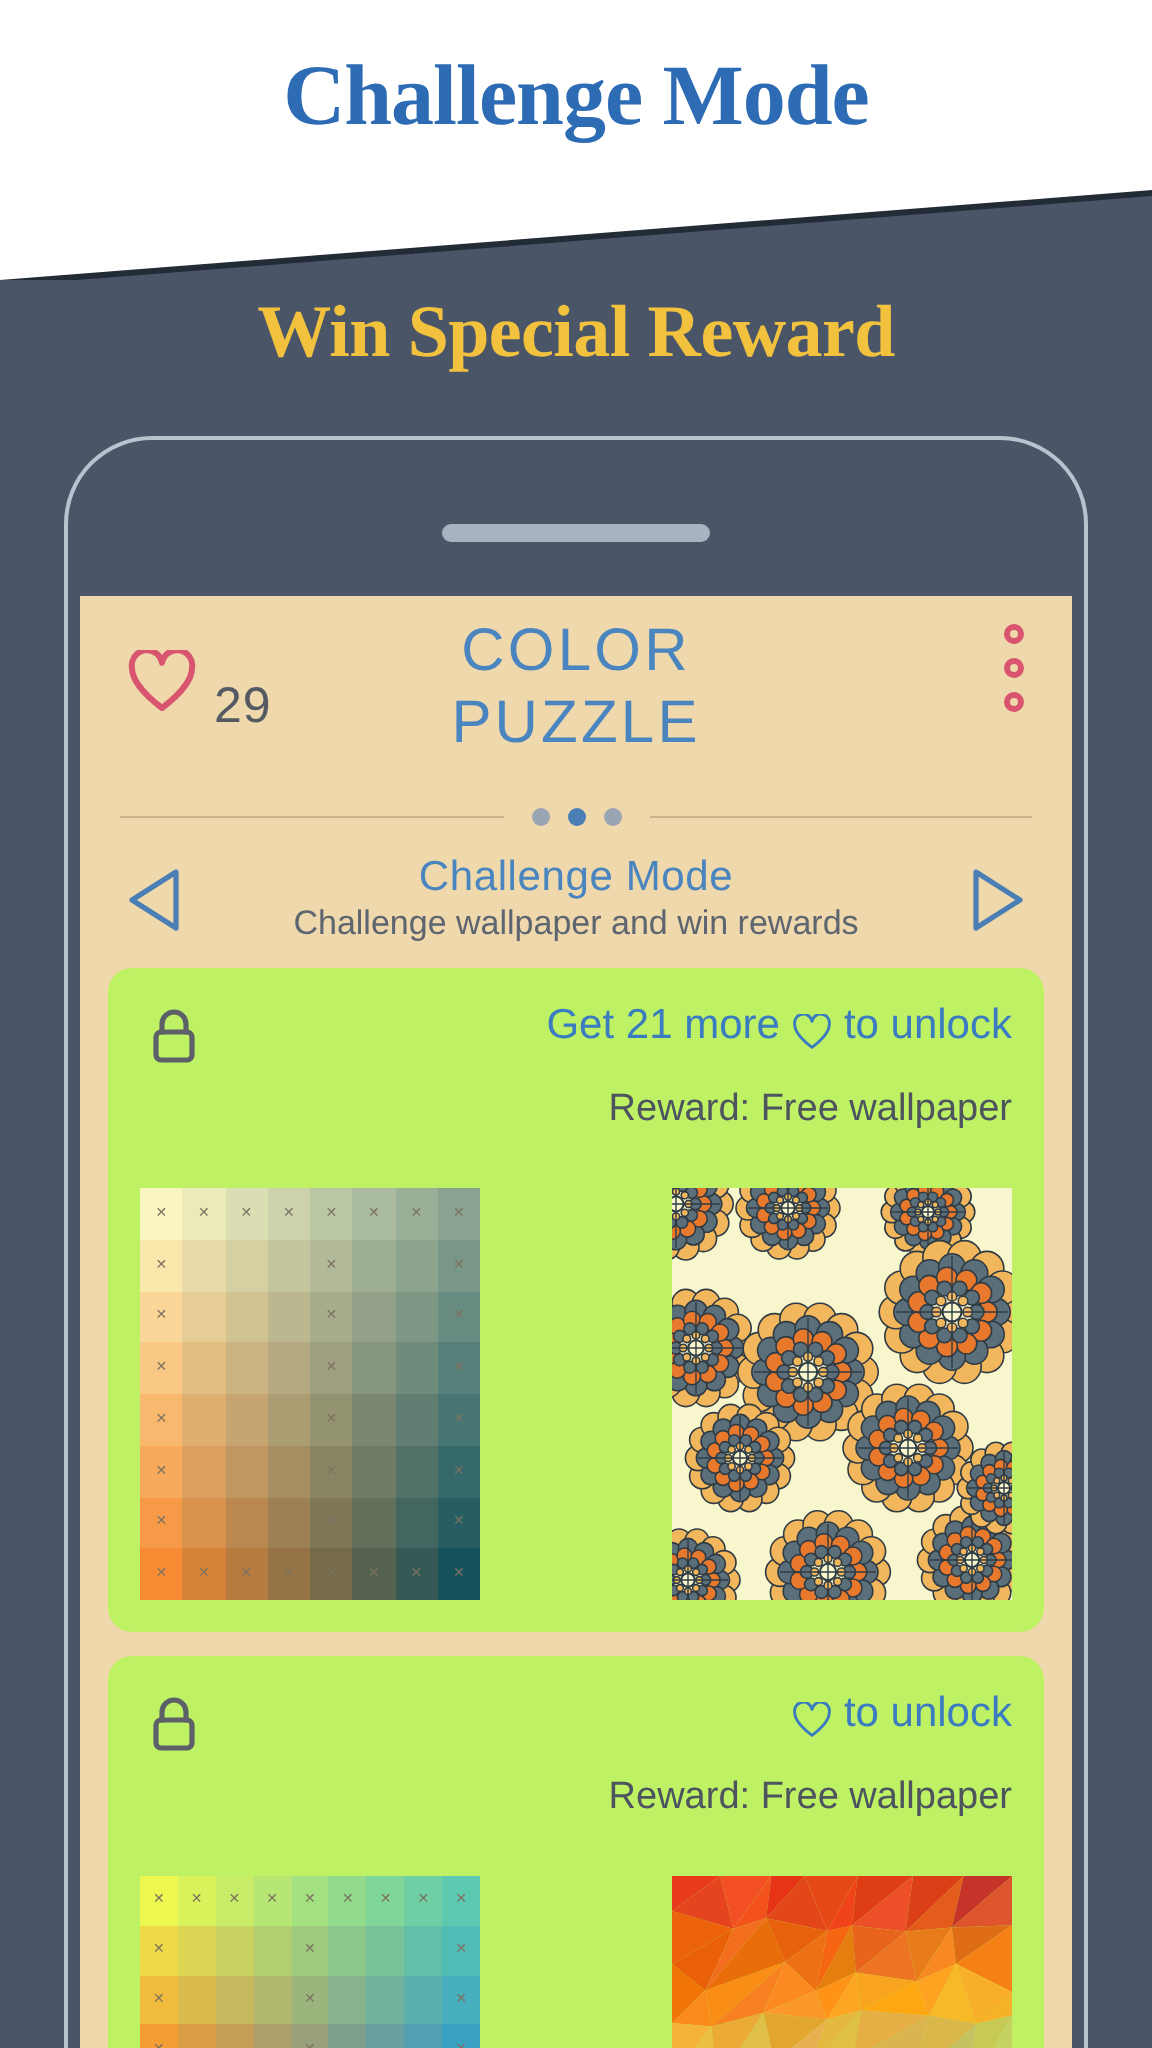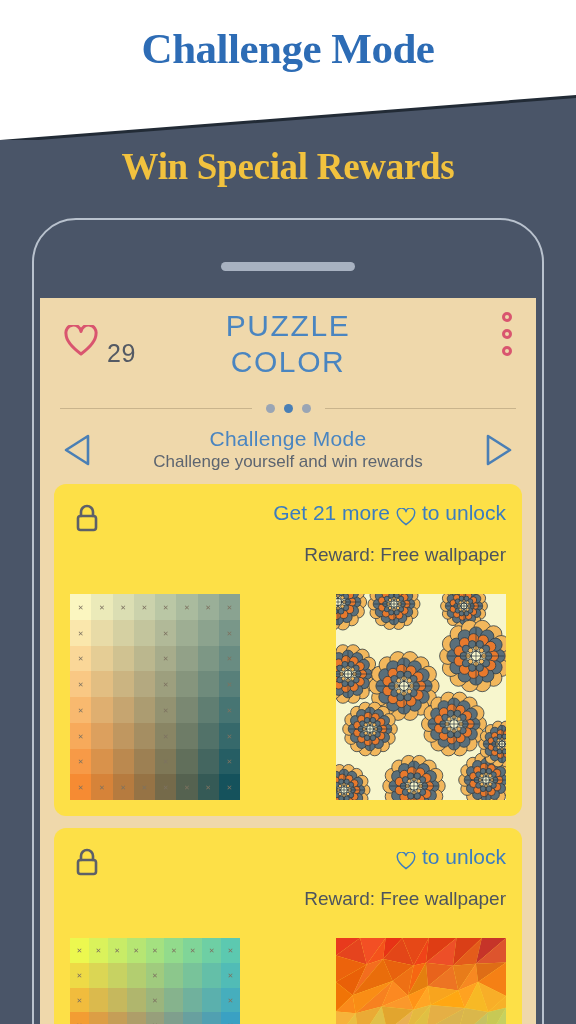--- a/index.html
+++ b/index.html
@@ -114,21 +114,21 @@
   .mode-name {
     font-size:21px; color:#4a85c0; line-height:24px; letter-spacing:0.3px;
   }
   .mode-desc {
     font-size:17px; color:#5d6570; line-height:22px;
   }
 
   
   .cards { padding:6px 14px 0 14px; }
   .card {
-    background:#fde047;
+    background:#bef264;
     border-radius:12px;
     padding:14px 16px 16px 16px;
     margin-bottom:12px;
     position:relative;
   }
   .card-top { position:relative; min-height:86px; }
   .lock-icon { position:absolute; left:2px; top:4px; width:30px; height:34px; }
   .card-lines { text-align:right; padding-left:60px; }
   .unlock-line {
     font-size:21px; color:#3b7cc0; line-height:30px;
@@ -159,41 +159,41 @@
   }
   .wall-poly { width:100%; height:100%; }
 </style>
 </head>
 <body>
 
 <div class="promo-dark"></div>
 <div class="promo-divider"></div>
 <div class="promo-white"></div>
 <div class="promo-title">Challenge Mode</div>
-<div class="promo-sub">Win Special Rewards</div>
+<div class="promo-sub">Win Special Reward</div>
 
 <div class="phone">
   <div class="speaker"></div>
 </div>
 
 <div class="screen">
 
   <div class="app-header">
     <div class="hearts">
       <span class="heart-icon">
         <svg viewBox="0 0 34 31" width="34" height="31">
           <path d="M17 29 C5 20 2 13 2 9 A7.3 7.3 0 0 1 17 6.4 A7.3 7.3 0 0 1 32 9 C32 13 29 20 17 29 Z" fill="none" stroke="#d9556f" stroke-width="3" stroke-linejoin="round"></path>
         </svg>
       </span>
       <span class="hearts-count">29</span>
     </div>
 
     <div class="app-title">
+      <div>COLOR</div>
       <div>PUZZLE</div>
-      <div>COLOR</div>
     </div>
 
     <div class="kebab">
       <i></i>
       <i></i>
       <i></i>
     </div>
   </div>
 
   <div class="pager">
@@ -207,21 +207,21 @@
   </div>
 
   <div class="mode-nav">
     <span class="arrow">
       <svg viewBox="0 0 30 34" width="30" height="34">
         <path d="M26 3 L4 17 L26 31 Z" fill="none" stroke="#4a7fb5" stroke-width="2.6" stroke-linejoin="round"></path>
       </svg>
     </span>
     <div class="mode-text">
       <div class="mode-name">Challenge Mode</div>
-      <div class="mode-desc">Challenge yourself and win rewards</div>
+      <div class="mode-desc">Challenge wallpaper and win rewards</div>
     </div>
     <span class="arrow">
       <svg viewBox="0 0 30 34" width="30" height="34">
         <path d="M4 3 L26 17 L4 31 Z" fill="none" stroke="#4a7fb5" stroke-width="2.6" stroke-linejoin="round"></path>
       </svg>
     </span>
   </div>
 
   <div class="cards">
 

